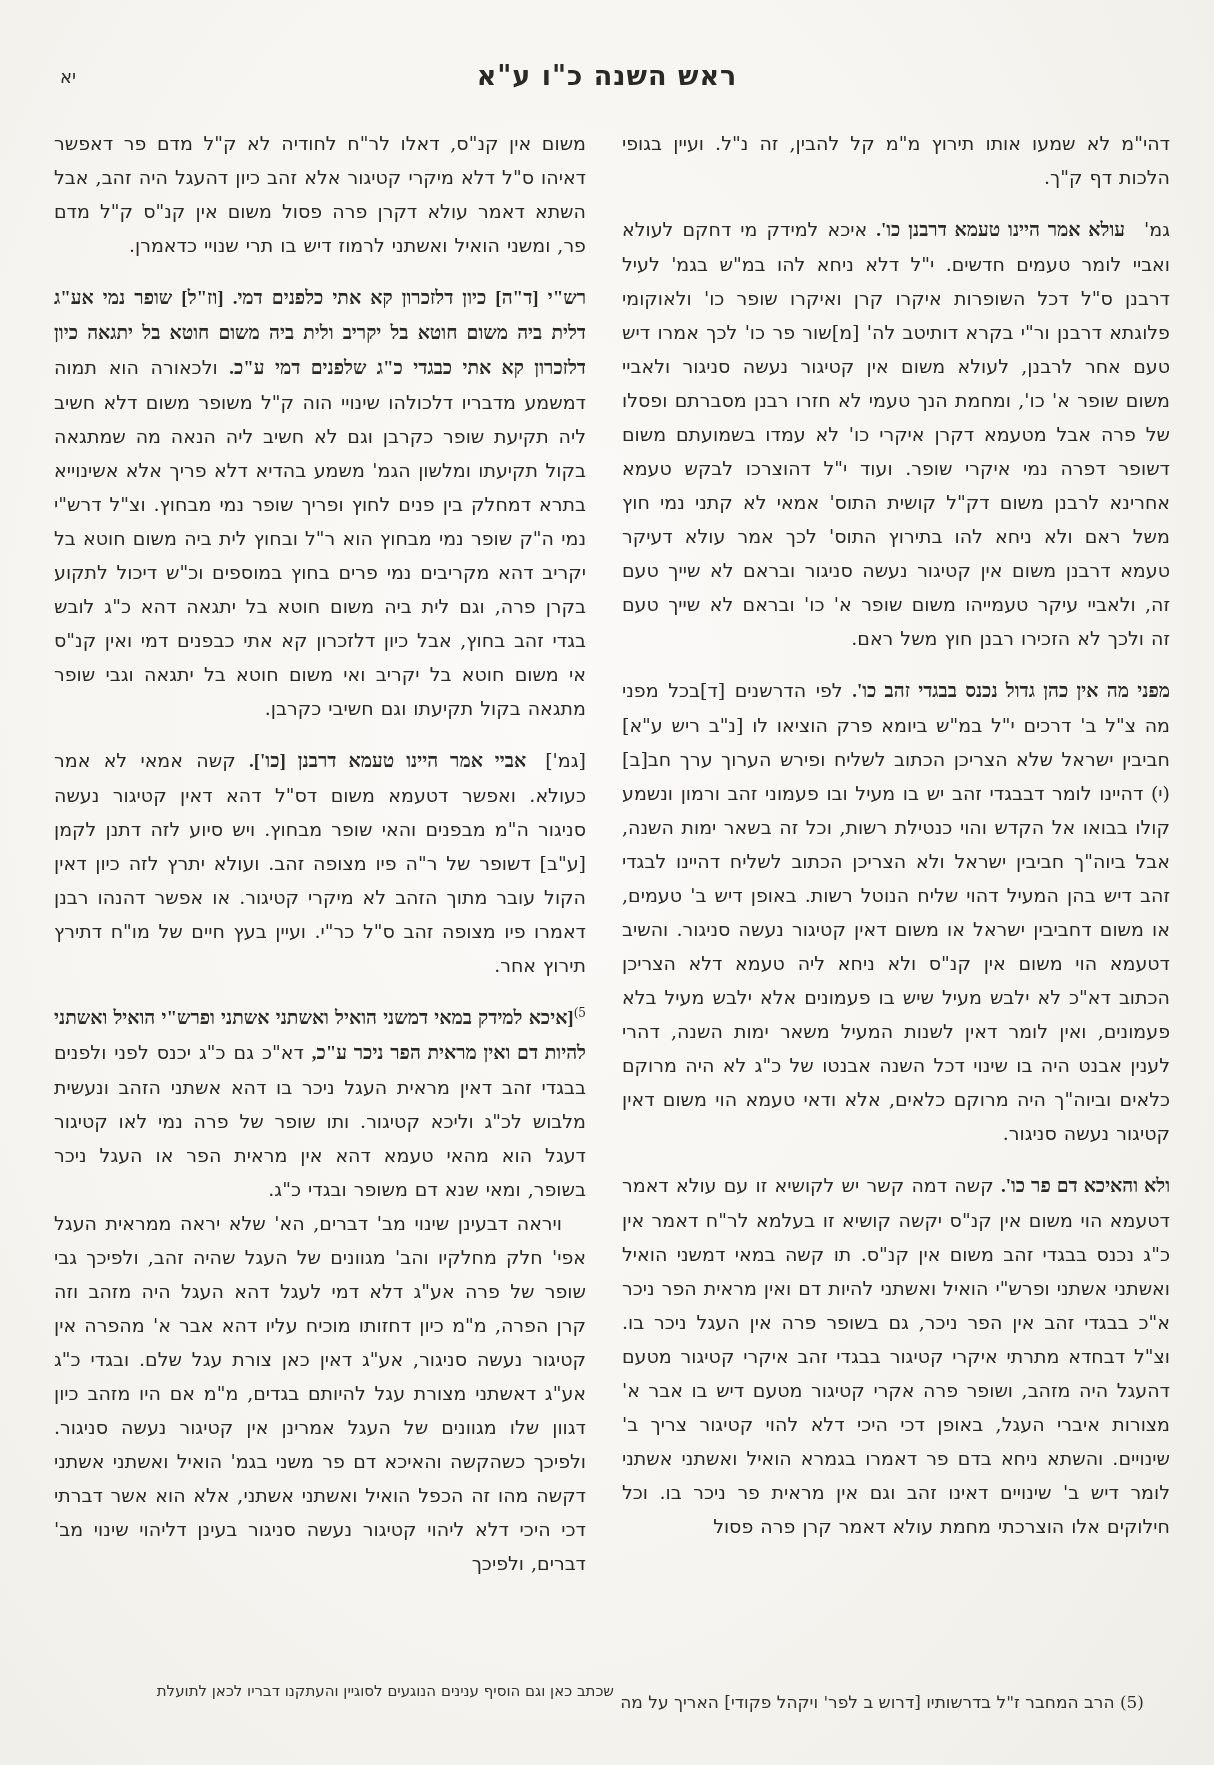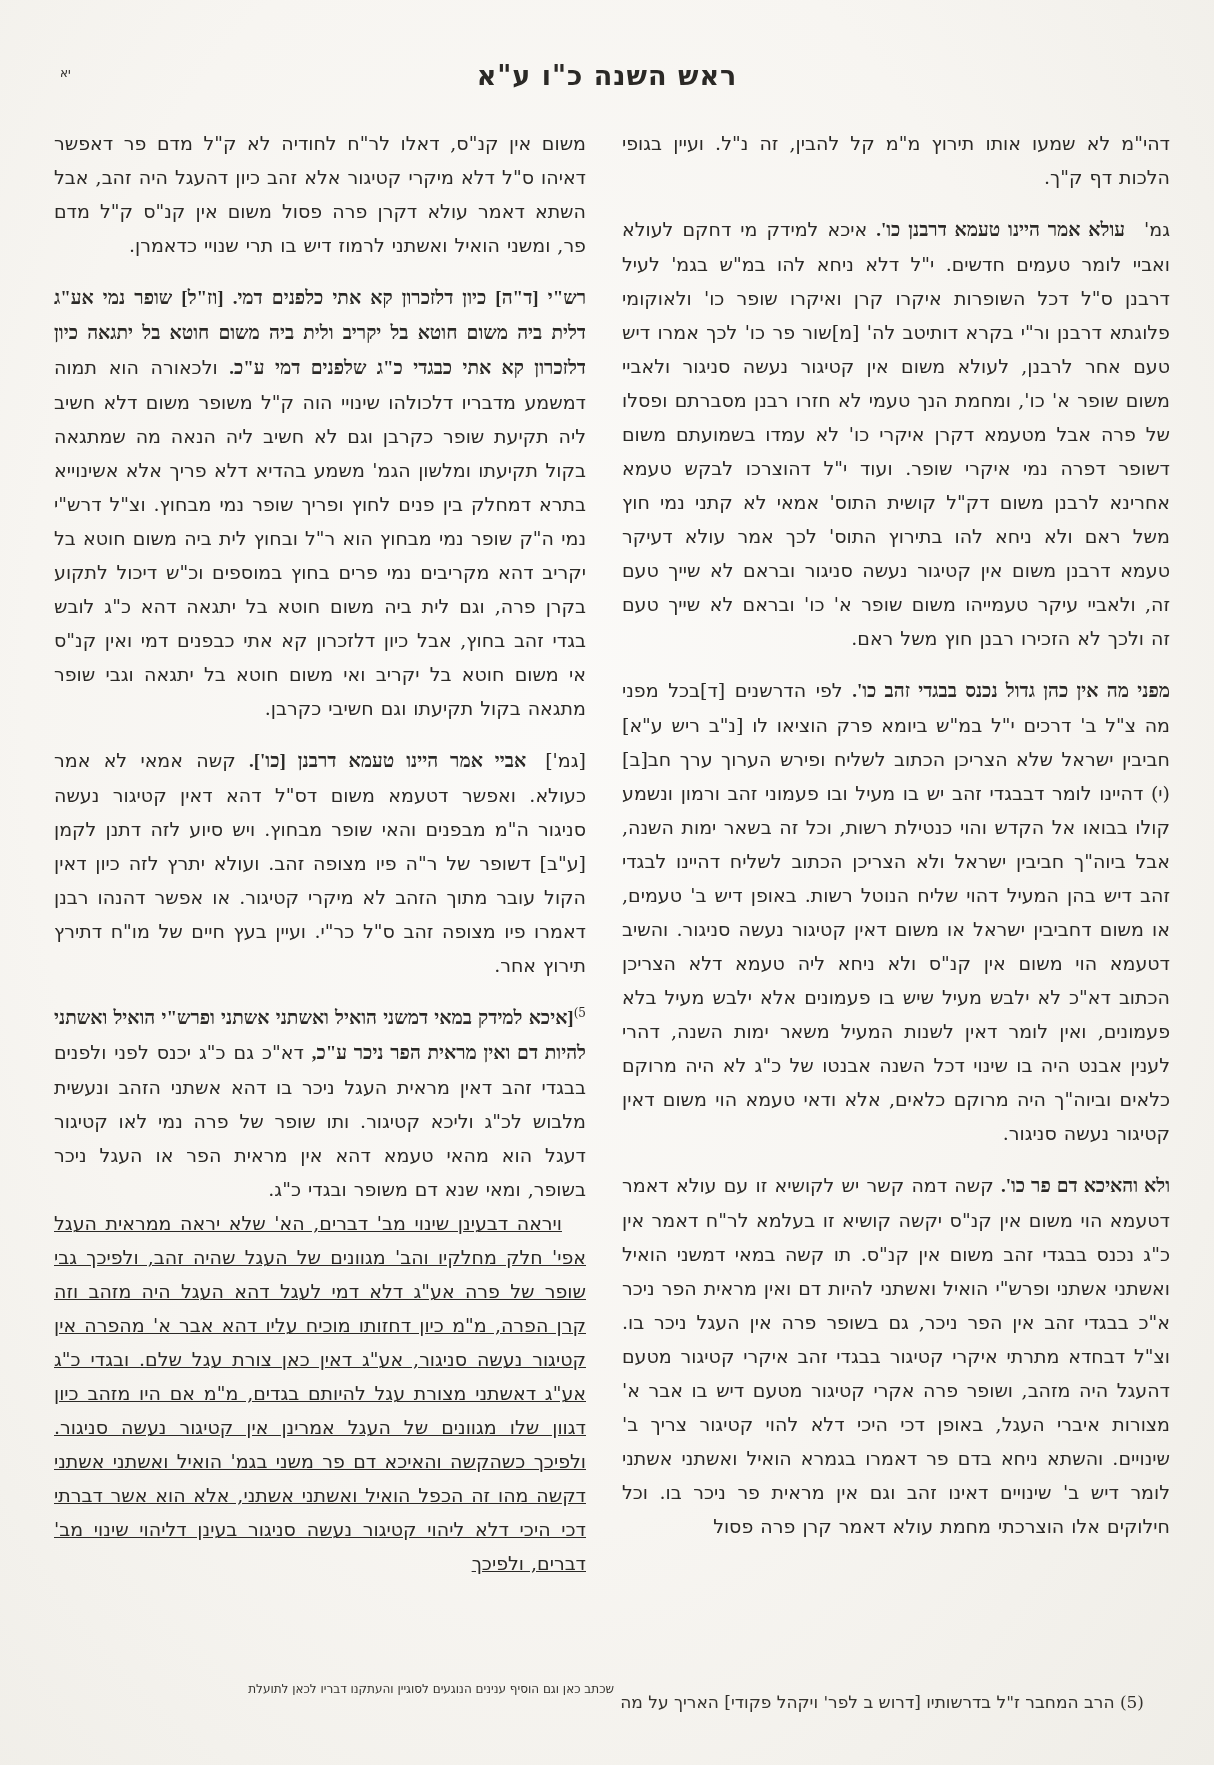--- a/index.html
+++ b/index.html
@@ -11,51 +11,51 @@
   .page {
     position: relative;
     width: 1214px; height: 1765px;
     overflow: hidden;
     direction: rtl;
     background: radial-gradient(ellipse at 45% 40%, #fbfaf8 0%, #f7f5f1 55%, #efede7 100%);
     color: #2b2926;
   }
   .page-number {
     position: absolute; left: 60px; top: 66px;
-    font-size: 12px; direction: rtl;
+    font-size: 18px; direction: rtl;
   }
   .page-title {
     position: absolute; left: 0; right: 0; top: 60px;
     text-align: center;
     font-size: 27px; font-weight: bold; letter-spacing: 1px;
   }
   .column {
     position: absolute; top: 126px; height: 1545px; overflow: hidden;
     direction: rtl; text-align: justify;
     font-size: 19px; line-height: 34px;
     word-spacing: 1px;
   }
   .column-right { right: 44px;  width: 548px; }
   .column-left  { left: 54px;   width: 532px; }
   .para { margin: 18px 0 0 0; }
   .para:first-child, .para.no-gap { margin-top: 0; }
-  .para.indent { text-indent: 24px; text-decoration: underline; }
+  .para.indent { text-indent: 24px; }
   .run { font-weight: normal; }
   .run.bold { font-weight: bold; font-family: Liberation Serif, serif; }
   sup.fn-mark {
     font-size: 12px; line-height: 0;
     direction: ltr; unicode-bidi: isolate;
     letter-spacing: 0;
   }
   .footnote {
     position: absolute; direction: rtl; white-space: nowrap;
     color: #34322d;
   }
   .footnote-right { right: 70px; top: 1692px; width: 620px; text-align: right; font-size: 17px; }
-  .footnote-left  { left: 54px;  top: 1682px; width: 560px; text-align: right; font-size: 12px; }
+  .footnote-left  { left: 54px;  top: 1682px; width: 560px; text-align: right; font-size: 15px; }
 </style>
 </head>
 <body>
 
 <div class="page">
   <div class="page-number">יא</div>
   <div class="page-title">ראש השנה כ"ו ע"א</div>
   <div class="column column-right">
       <p class="para"><span class="run">דהי"מ לא שמעו אותו תירוץ מ"מ קל להבין, זה נ"ל. ועיין בגופי הלכות דף ק"ך.</span></p>
       <p class="para"><span class="run">גמ'  </span><span class="run bold">עולא אמר היינו טעמא דרבנן כו'.</span><span class="run"> איכא למידק מי דחקם לעולא ואביי לומר טעמים חדשים. י"ל דלא ניחא להו במ"ש בגמ' לעיל דרבנן ס"ל דכל השופרות איקרו קרן ואיקרו שופר כו' ולאוקומי פלוגתא דרבנן ור"י בקרא דותיטב לה' [מ]שור פר כו' לכך אמרו דיש טעם אחר לרבנן, לעולא משום אין קטיגור נעשה סניגור ולאביי משום שופר א' כו', ומחמת הנך טעמי לא חזרו רבנן מסברתם ופסלו של פרה אבל מטעמא דקרן איקרי כו' לא עמדו בשמועתם משום דשופר דפרה נמי איקרי שופר. ועוד י"ל דהוצרכו לבקש טעמא אחרינא לרבנן משום דק"ל קושית התוס' אמאי לא קתני נמי חוץ משל ראם ולא ניחא להו בתירוץ התוס' לכך אמר עולא דעיקר טעמא דרבנן משום אין קטיגור נעשה סניגור ובראם לא שייך טעם זה, ולאביי עיקר טעמייהו משום שופר א' כו' ובראם לא שייך טעם זה ולכך לא הזכירו רבנן חוץ משל ראם.</span></p>

